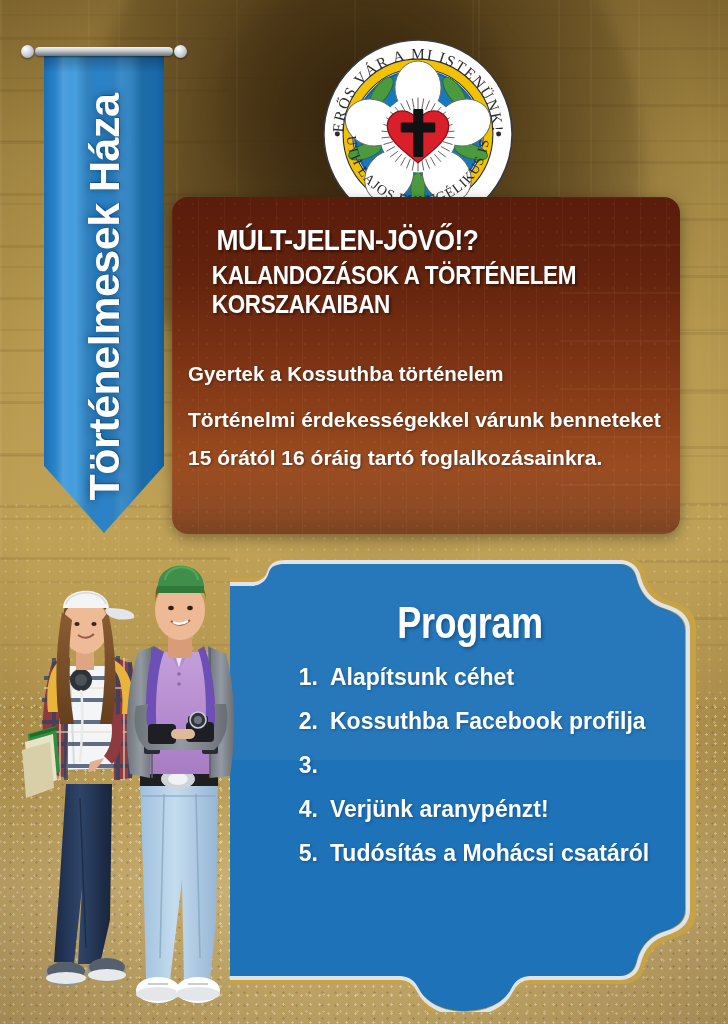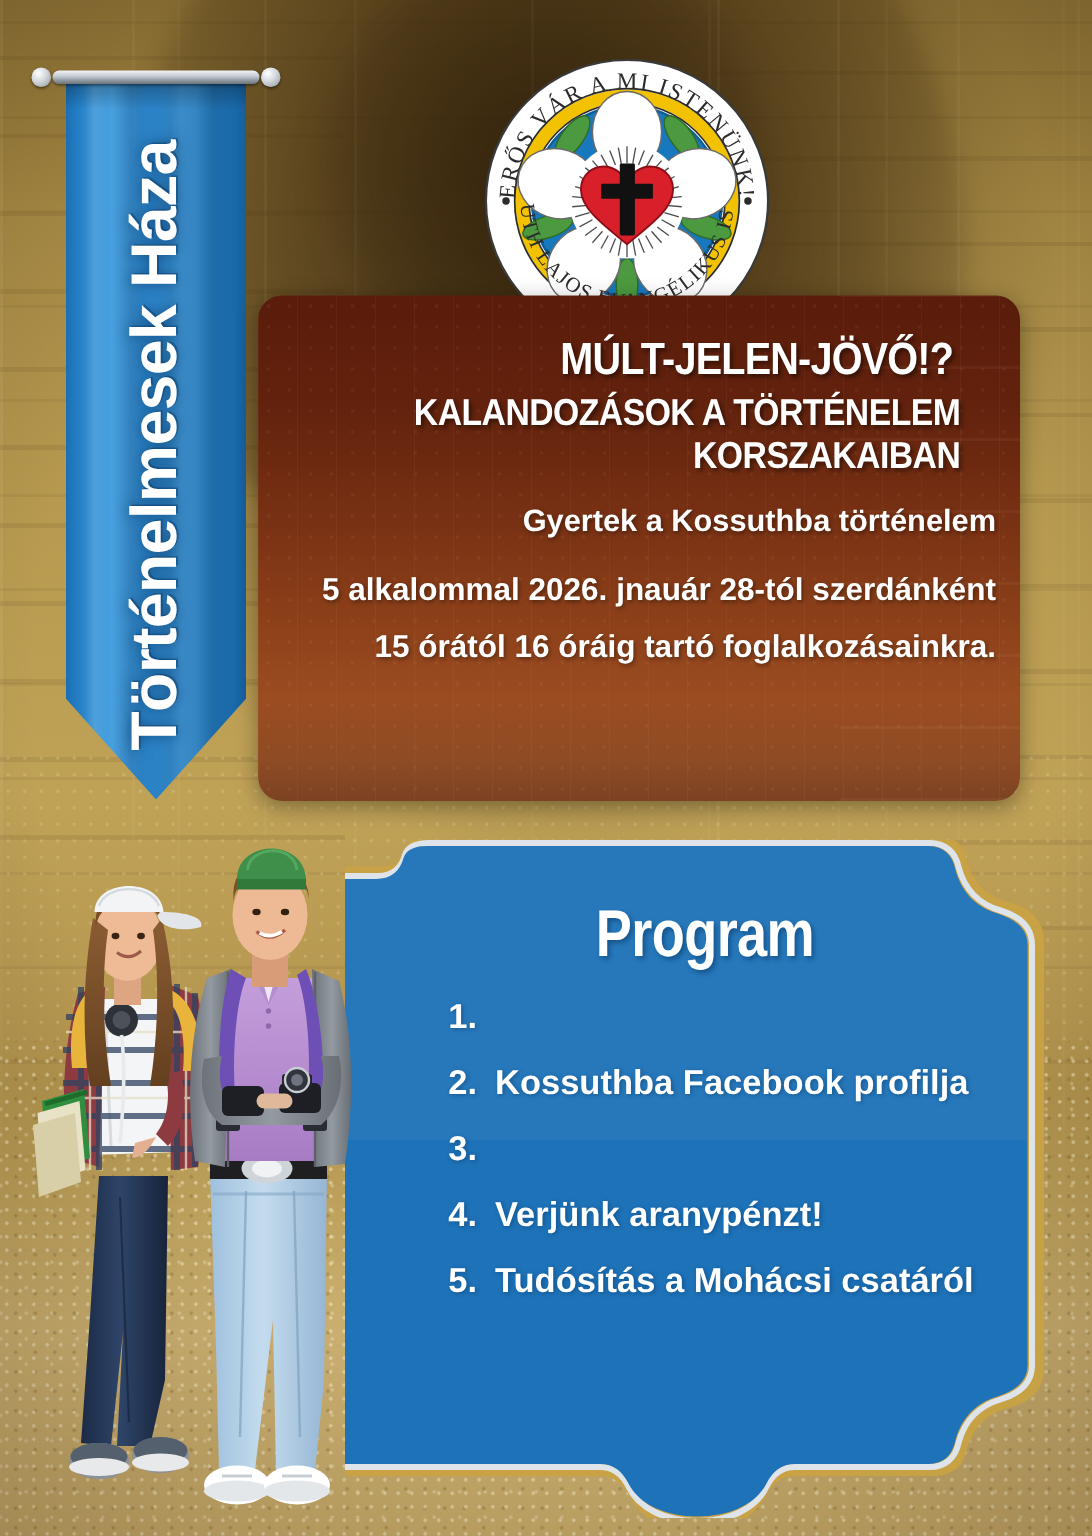--- a/index.html
+++ b/index.html
@@ -141,40 +141,40 @@
     position:absolute; inset:0; opacity:.18; mix-blend-mode:screen;
     background-image:
       repeating-linear-gradient(90deg, rgba(255,210,160,.22) 0 1px, rgba(0,0,0,0) 1px 26px),
       radial-gradient(rgba(255,210,160,.3) 1px, transparent 1.4px);
     background-size:auto, 14px 14px;
   }
   .brown-tex2 {
     position:absolute; right:0; top:0; width:120px; height:100%; opacity:.16; mix-blend-mode:screen;
     background-image:repeating-linear-gradient(0deg, rgba(255,215,170,.28) 0 2px, rgba(0,0,0,0) 2px 48px);
   }
-  .bb-inner { position:relative; z-index:2; padding:26px 16px 0; text-align:right; }
+  .bb-inner { position:relative; z-index:2; padding:26px 16px 0; text-align:left; }
 
   .title1 {
     color:#fff; font-weight:bold; font-size:30px; letter-spacing:-0.6px;
     font-family:"Liberation Sans", sans-serif;
     transform:scaleX(.88); transform-origin:center;
     text-shadow:2px 2px 3px rgba(0,0,0,.45);
   }
   .title2 {
     color:#fff; font-weight:bold; font-size:25px; margin-top:4px; letter-spacing:-0.4px;
     font-family:"Liberation Sans", sans-serif;
     transform:scaleX(.90); transform-origin:center;
     text-shadow:2px 2px 3px rgba(0,0,0,.45);
   }
   .body-p {
     color:#fff; font-weight:bold; font-size:20.5px; line-height:38px;
     font-family:"Liberation Sans", sans-serif;
     text-shadow:1px 1px 3px rgba(0,0,0,.40);
   }
-  .body-block1 { margin-top:10px; }
+  .body-block1 { margin-top:36px; }
   .body-block2 { margin-top:8px; font-size:21px; }
 
   
   #program {
     position:absolute; left:230px; top:560px; width:470px; height:452px;
   }
   .prog-svg { position:absolute; inset:0; width:100%; height:100%; }
   .prog-content {
     position:absolute; left:0; top:0; width:100%; height:100%;
     padding:38px 26px 0 36px; z-index:3;
@@ -325,21 +325,21 @@
     <div class="brown-tex2"></div>
     <div class="bb-inner">
       <div class="title1">MÚLT-JELEN-JÖVŐ!?</div>
       <div class="title2">KALANDOZÁSOK A TÖRTÉNELEM KORSZAKAIBAN</div>
 
       <div class="body-p body-block1">
         <div>Gyertek a Kossuthba történelem</div>
       </div>
 
       <div class="body-p body-block2">
-        <div>5 alkalommal 2026. jnauár 28-tól szerdánként</div>
+        <div>Történelmi érdekességekkel várunk benneteket</div>
         <div>15 órától 16 óráig tartó foglalkozásainkra.</div>
       </div>
     </div>
   </div>
 
   <div id="program">
     <svg class="prog-svg" viewBox="0 0 470 452" preserveAspectRatio="none">
 
       <path d="M 0,18
                L 24,18
@@ -402,20 +402,21 @@
                Z" fill="#1d72b8"></path>
       <path d="M 0,26 L 21,26 C 31,26 37,20 39,12 C 41,6 47,4 55,4 L 389,4
                C 399,4 405,10 407,20 C 411,35 421,45 435,49 C 447,53 455,59 455,70 L 455,200 L 0,200 Z" fill="#ffffff" opacity="0.045"></path>
     </svg>
 
     <div class="prog-content">
       <div class="prog-title">Program</div>
       <ol class="prog-list">
         <li class="prog-item">
           <span class="prog-num">1.</span>
+          <span>Alapítsunk céhet</span>
         </li>
         <li class="prog-item">
           <span class="prog-num">2.</span>
           <span>Kossuthba Facebook profilja</span>
         </li>
         <li class="prog-item">
           <span class="prog-num">3.</span>
         </li>
         <li class="prog-item">
           <span class="prog-num">4.</span>

